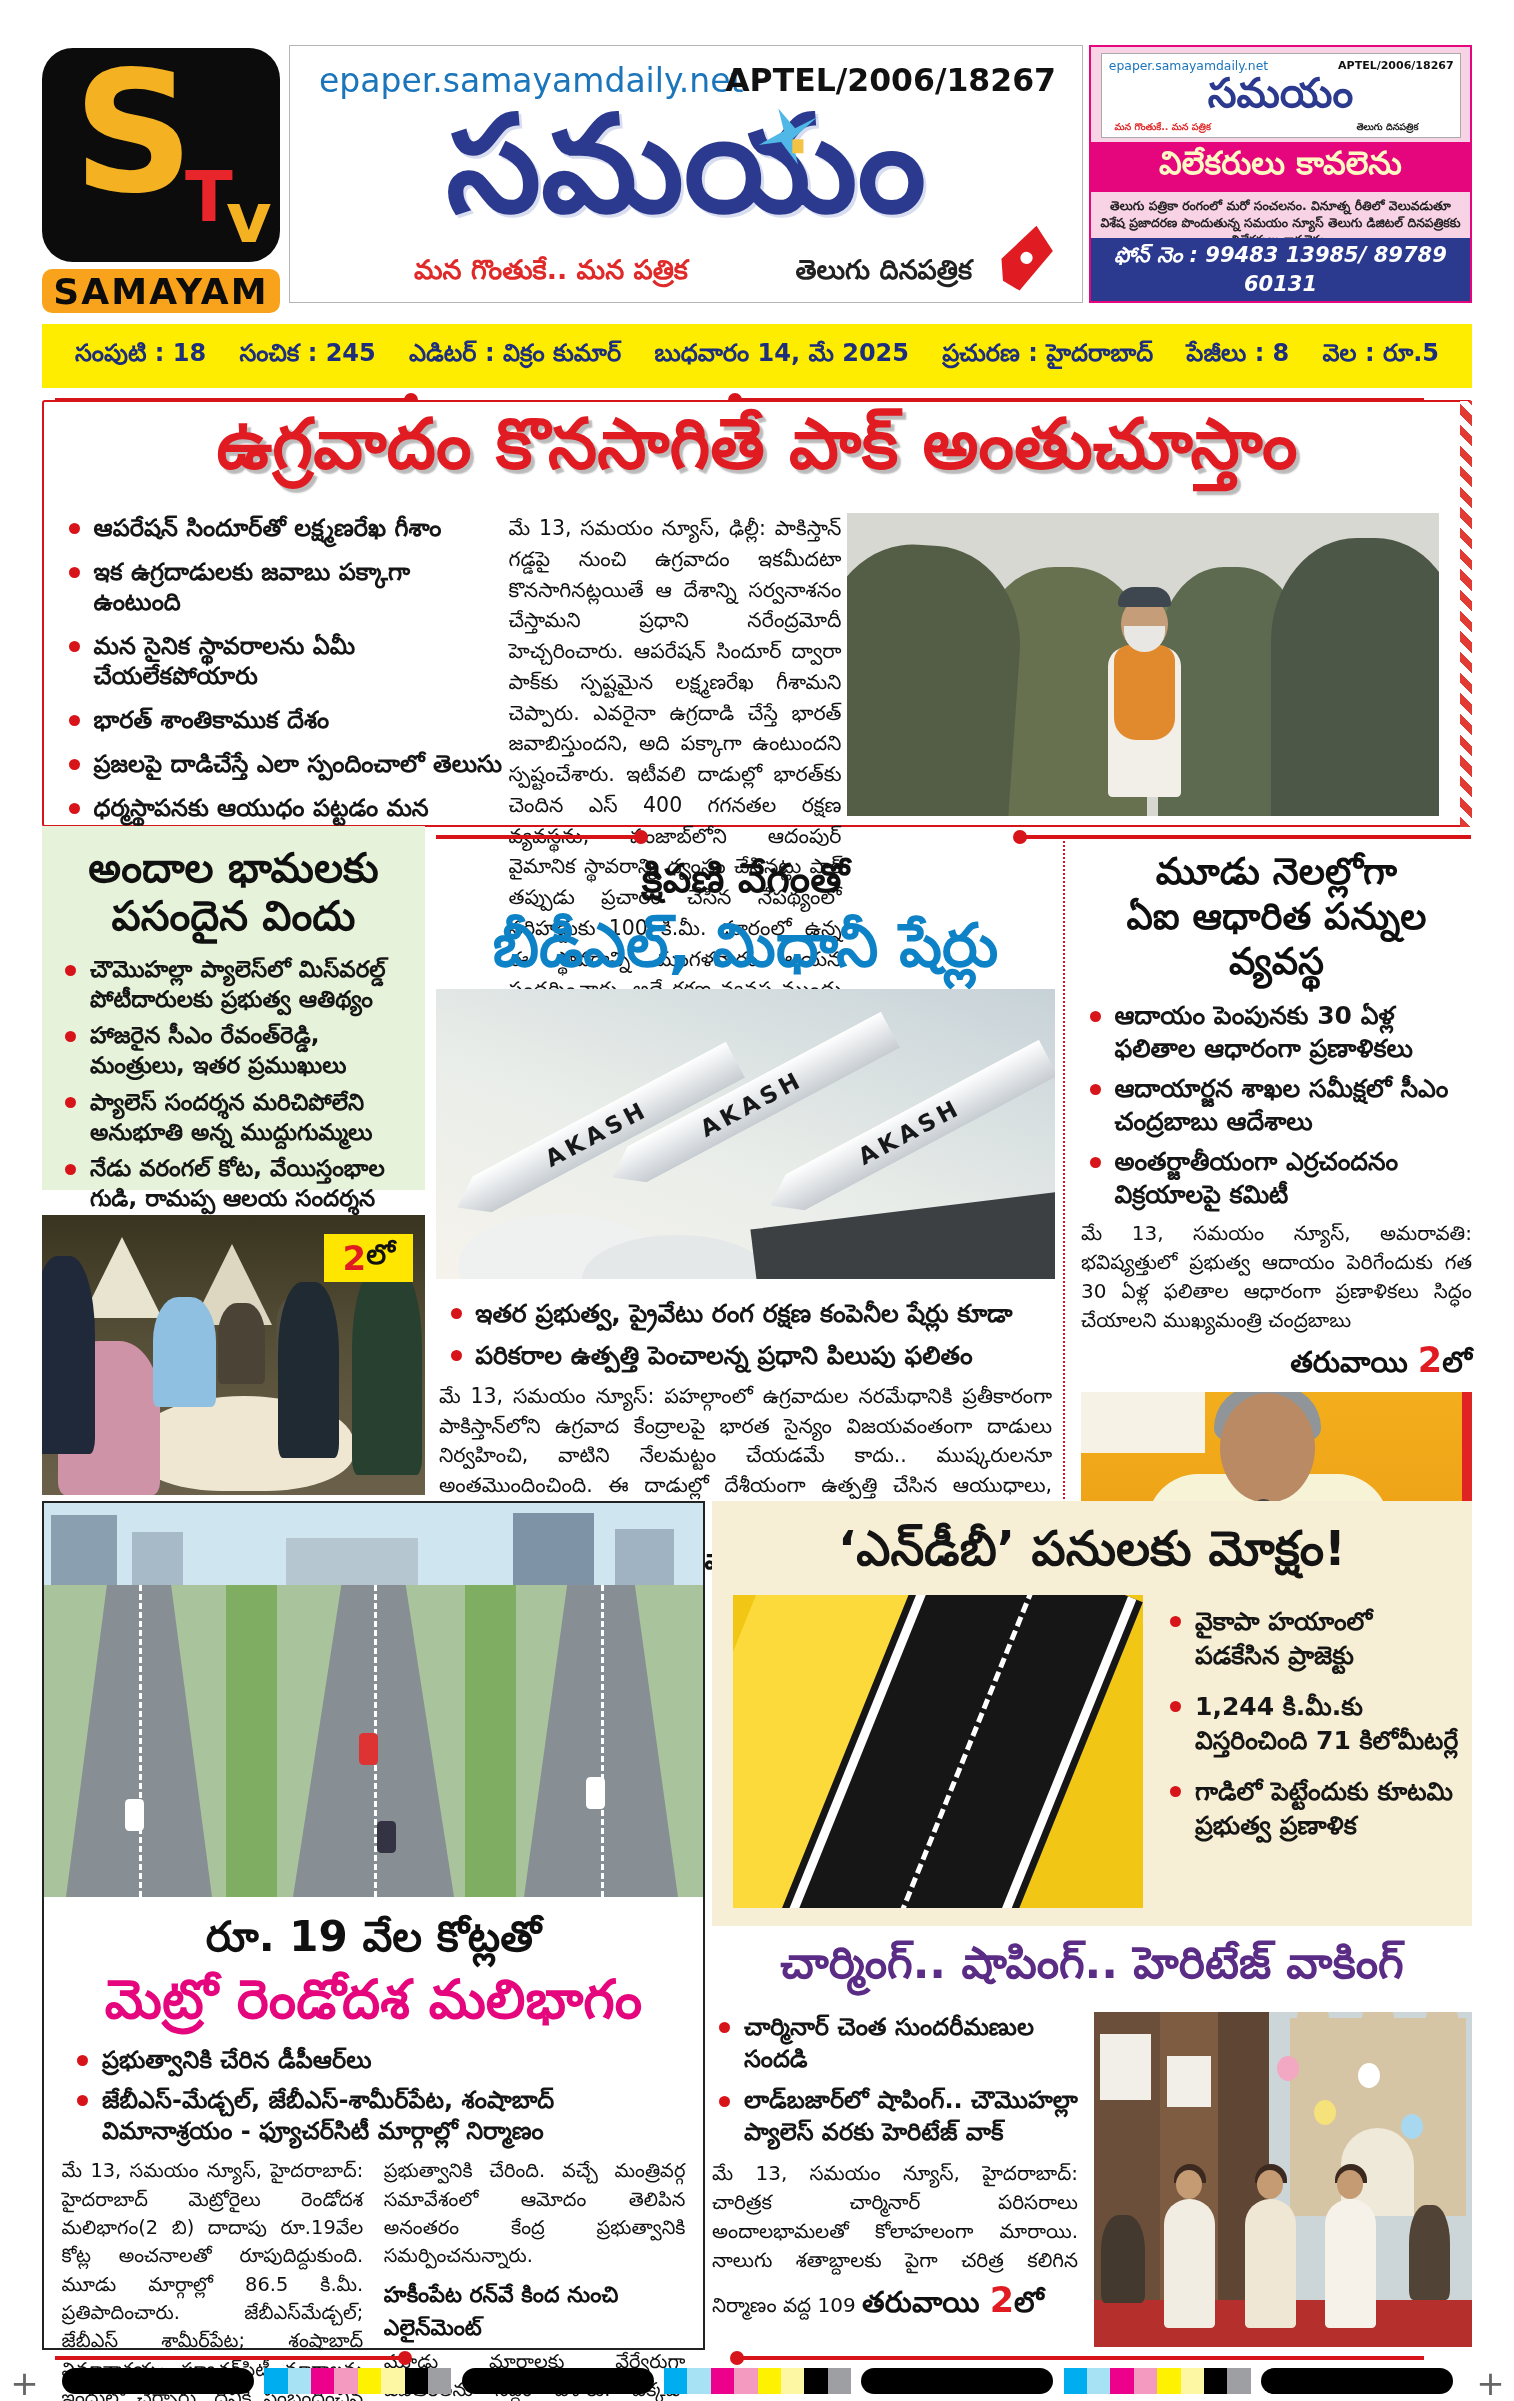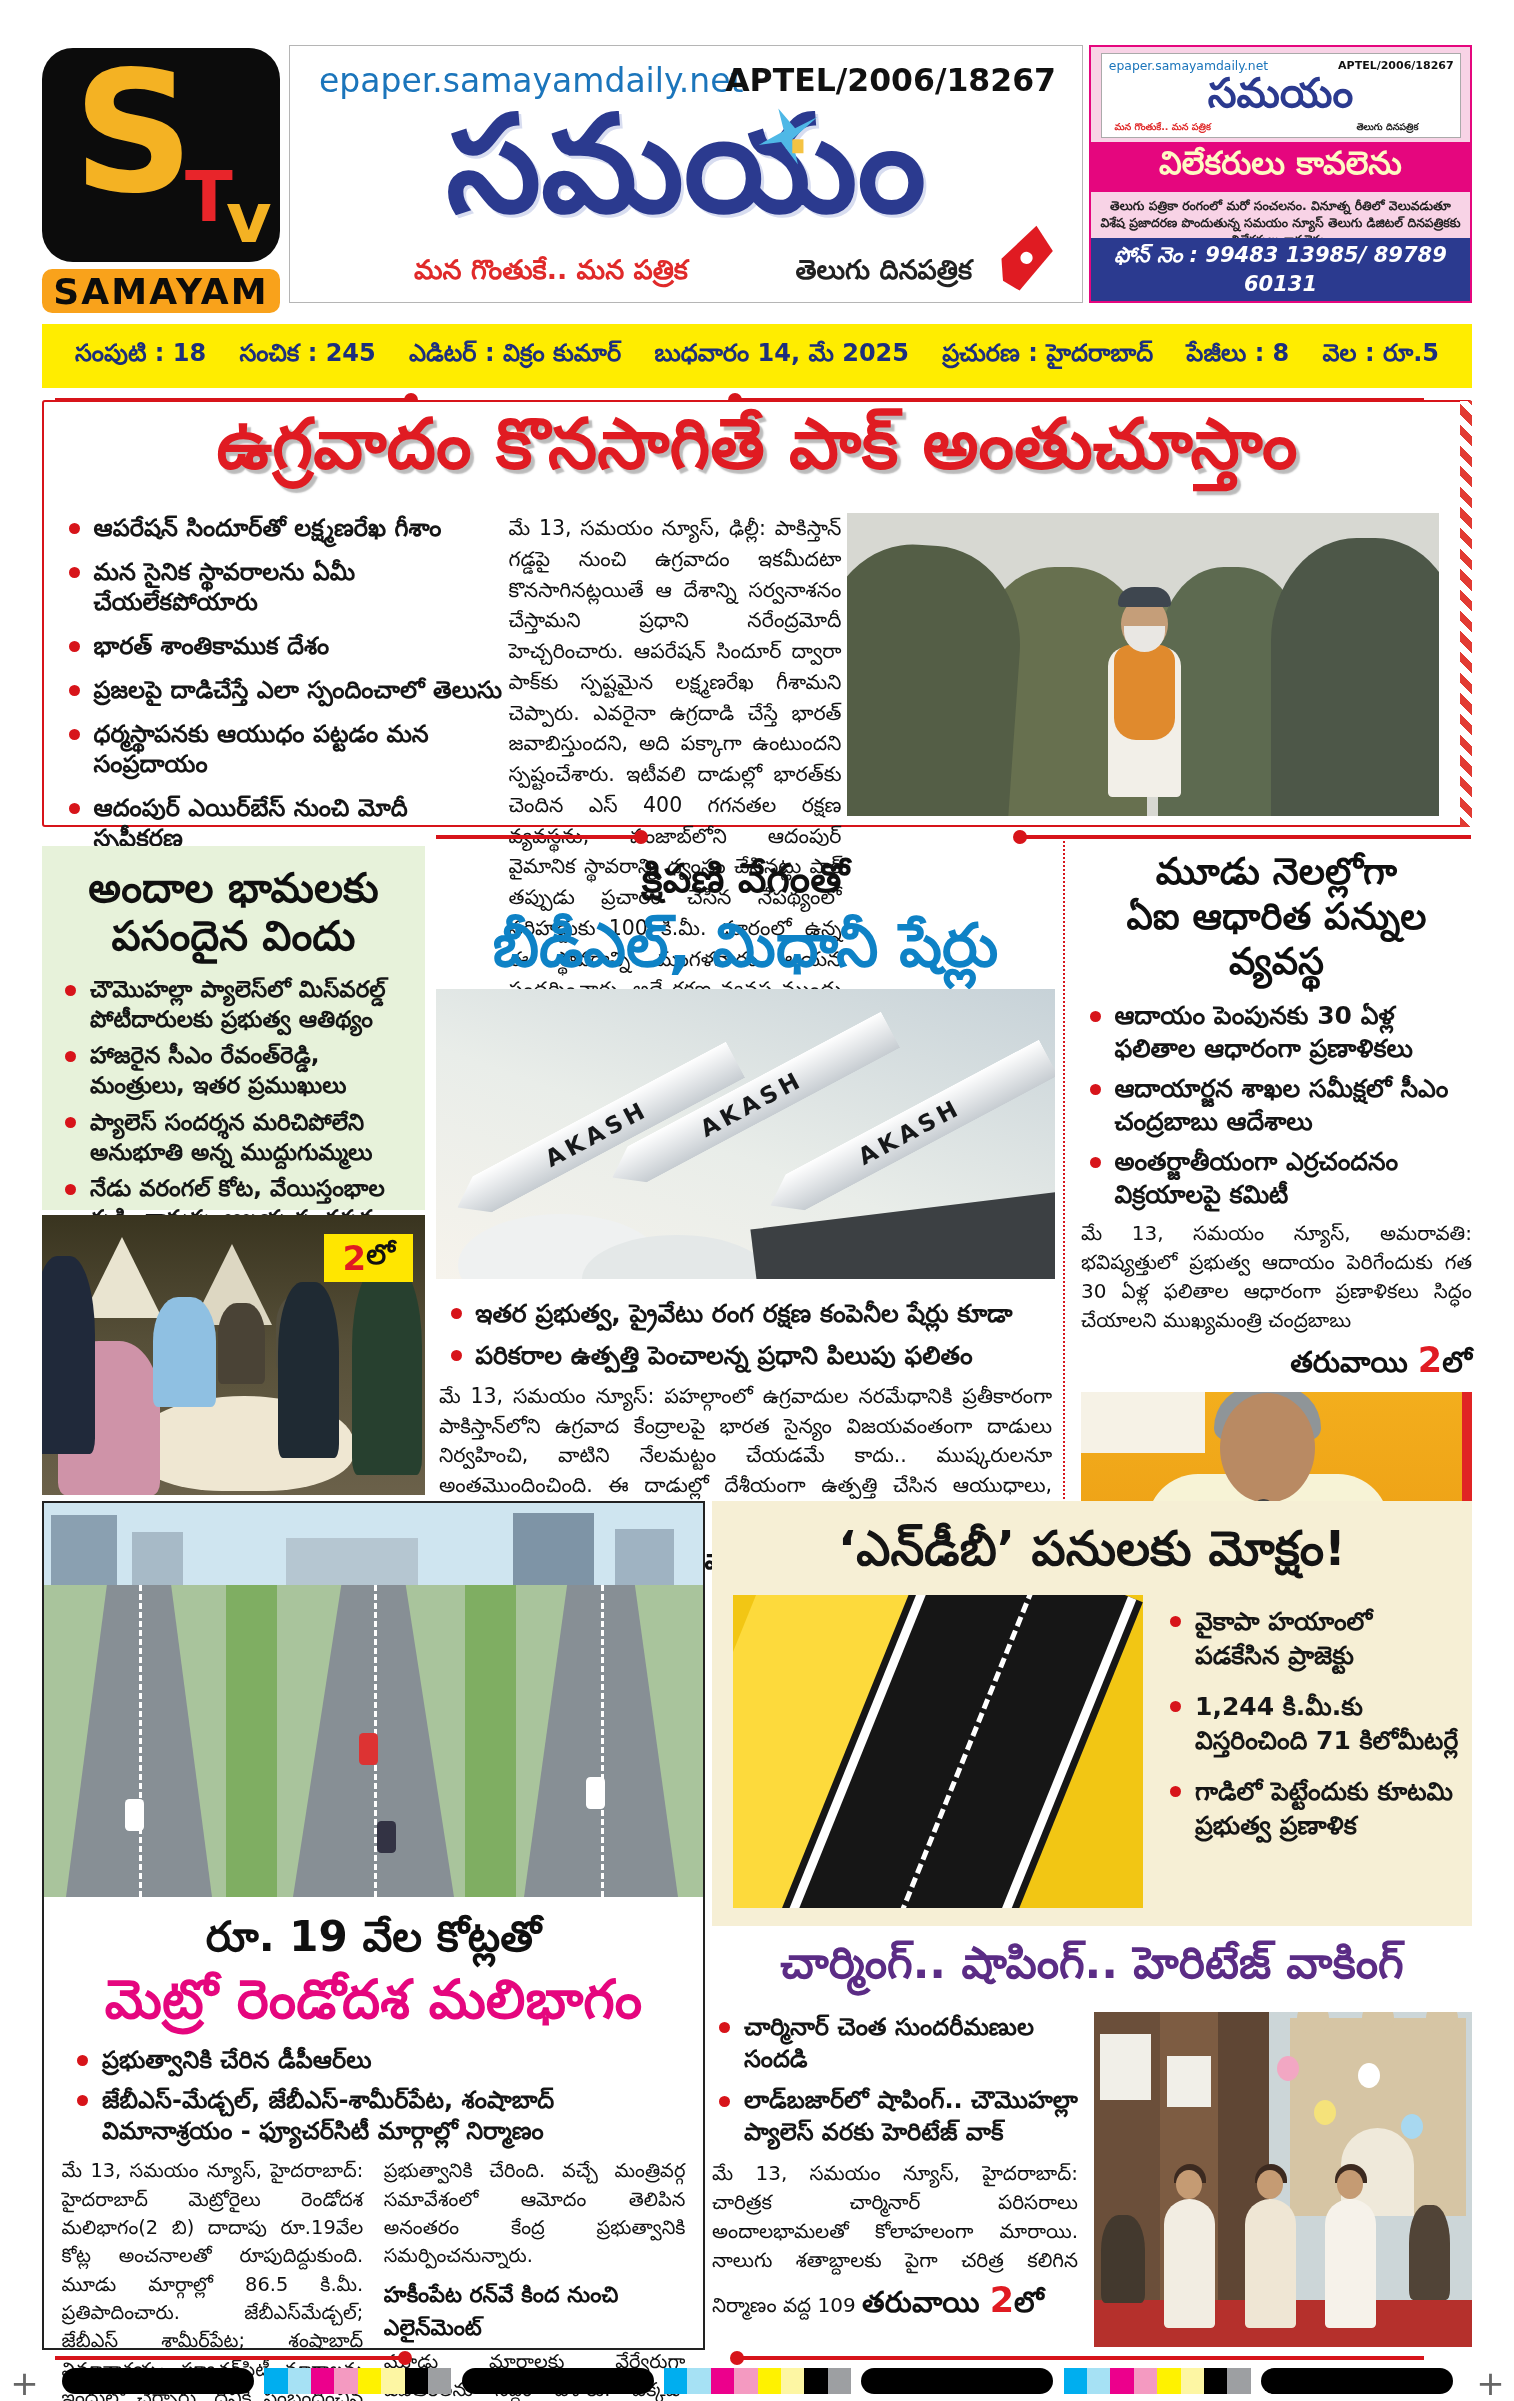--- a/index.html
+++ b/index.html
@@ -81,21 +81,21 @@
   .p7{right:256px;bottom:51px;width:81px;height:161px;background:#6e7856;}
   .p8{left:410px;bottom:66px;width:66px;height:132px;background:#7f8763;}
   .modi { position:absolute; left:calc(50% - 42px); bottom:19px; width:88px; height:212px; }
   .modi .kurta{position:absolute;left:7.3px;bottom:0;width:73px;height:150px;background:#f2efe8;border-radius:19px 19px 4.4px 4.4px;}
   .modi .vest{position:absolute;left:13px;bottom:57px;width:61px;height:95px;background:#e08a2d;border-radius:16px 16px 22px 22px;}
   .modi .head{position:absolute;left:20.5px;top:11.7px;width:47px;height:54px;background:#c59e79;border-radius:50%;}
   .modi .beard{position:absolute;left:23.4px;top:41px;width:41px;height:26px;background:#e9e7e3;border-radius:0 0 20.5px 20.5px;}
   .modi .cap{position:absolute;left:17.6px;top:1.5px;width:53px;height:20.5px;background:#3e464f;border-radius:26px 26px 5.9px 5.9px;}
 
   
-  .beauty { left:42px; top:846px; width:383px; height:364px; background:#e7f2da; padding-top:17.6px; }
+  .beauty { left:42px; top:826px; width:383px; height:364px; background:#e7f2da; padding-top:17.6px; }
   .beauty-t { text-align:center; font-size:41px; font-weight:800; line-height:1.18; color:#101010; }
   .beauty-bl { margin:14.6px 11.7px 0 19px; font-size:23px; }
   .beauty-bl li { margin-bottom:6.6px; line-height:1.3; }
 
   .beauty-photo { left:42px; top:1215px; width:383px; height:280px; overflow:hidden;
                   background:linear-gradient(180deg,#39341f,#564f38 45%,#6b614a); }
   .tent{position:absolute;width:0;height:0;border-left:40px solid transparent;border-right:40px solid transparent;border-bottom:81px solid #e9e4d0;}
   .t1{left:40px;top:22px;} .t2{left:150px;top:29px;border-bottom-color:#ddd7c2;}
   .tbl{position:absolute;left:92px;bottom:4.4px;width:220px;height:95px;background:#efe7d2;border-radius:50% 50% 40% 40%;}
   .fig{position:absolute;border-radius:40% 40% 8% 8%;}
@@ -269,20 +269,21 @@
 </div>
 
 <div class="rule dr" style="left:55px; top:398px; width:357px;"></div>
 <div class="rule dl" style="left:734px; top:398px; width:690px;"></div>
 
 <div class="abs lead">
   <div class="lead-headline">ఉగ్రవాదం కొనసాగితే పాక్ అంతుచూస్తాం</div>
   <div class="lead-row">
     <ul class="bl lead-bl">
       <li>ఆపరేషన్ సిందూర్‌తో లక్ష్మణరేఖ గీశాం</li>
+      <li>ఇక ఉగ్రదాడులకు జవాబు పక్కాగా ఉంటుంది</li>
       <li>మన సైనిక స్థావరాలను ఏమీ చేయలేకపోయారు</li>
       <li>భారత్ శాంతికాముక దేశం</li>
       <li>ప్రజలపై దాడిచేస్తే ఎలా స్పందించాలో తెలుసు</li>
       <li>ధర్మస్థాపనకు ఆయుధం పట్టడం మన సంప్రదాయం</li>
       <li>ఆదంపుర్ ఎయిర్‌బేస్ నుంచి మోదీ స్పష్టీకరణ</li>
       <li>అక్కడికి ఆకస్మికంగా వచ్చిన ప్రధాని</li>
     </ul>
     <div class="lead-body">
       <span class="dateline">మే 13, సమయం న్యూస్, ఢిల్లీ:</span><span> పాకిస్తాన్ గడ్డపై నుంచి ఉగ్రవాదం ఇకమీదటా కొనసాగినట్లయితే ఆ దేశాన్ని సర్వనాశనం చేస్తామని ప్రధాని నరేంద్రమోదీ హెచ్చరించారు. ఆపరేషన్ సిందూర్ ద్వారా పాక్‌కు స్పష్టమైన లక్ష్మణరేఖ గీశామని చెప్పారు. ఎవరైనా ఉగ్రదాడి చేస్తే భారత్ జవాబిస్తుందని, అది పక్కాగా ఉంటుందని స్పష్టంచేశారు. ఇటీవలి దాడుల్లో భారత్‌కు చెందిన ఎస్ 400 గగనతల రక్షణ వ్యవస్థను, పంజాబ్‌లోని ఆదంపుర్ వైమానిక స్థావరాన్ని ధ్వంసం చేసినట్లు పాక్ తప్పుడు ప్రచారం చేసిన నేపథ్యంలో సరిహద్దుకు 100 కి.మీ. దూరంలో ఉన్న ఈ స్థావరాన్ని మంగళవారం ఆయన సందర్శించారు. అదే రక్షణ వ్యవస్థ ముందు నిల్చొని దాయాది దేశానికి బలమైన సందేశం పంపించారు. మన</span>
       <div class="cont center">

